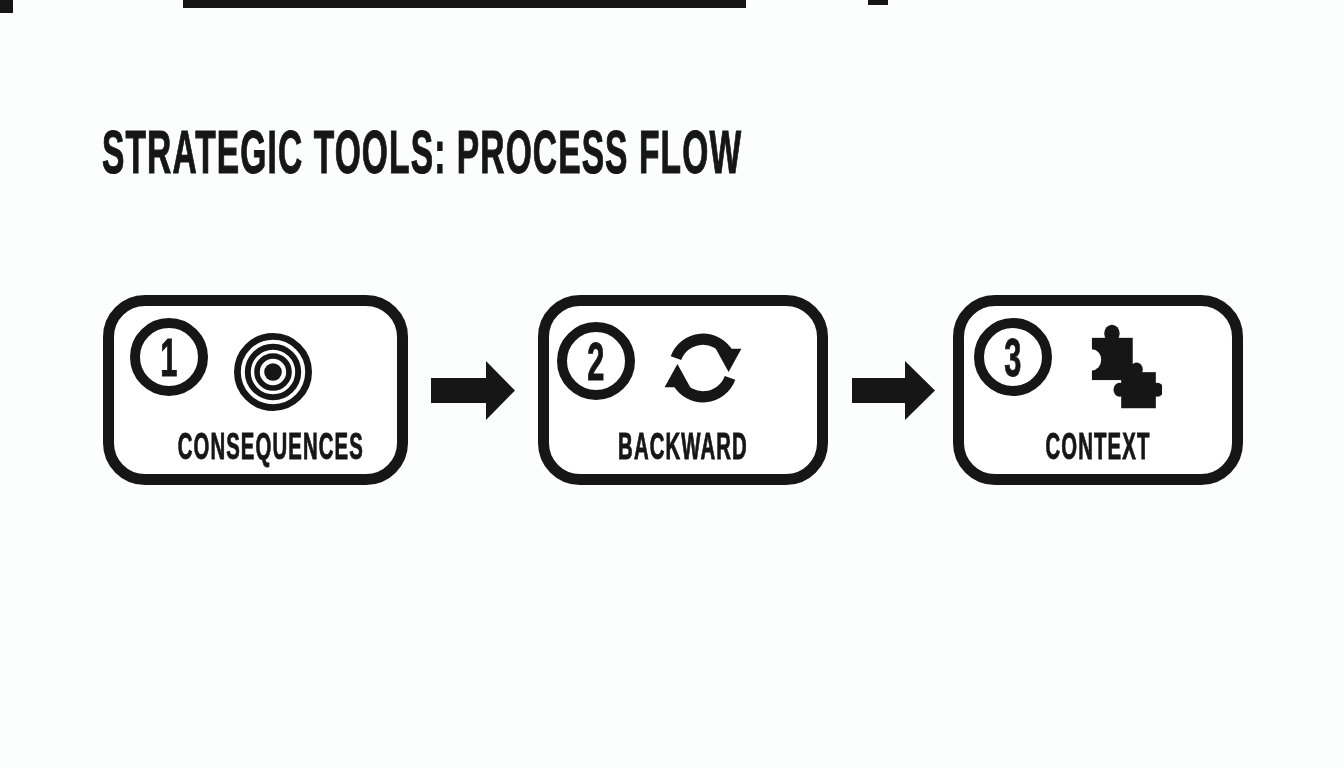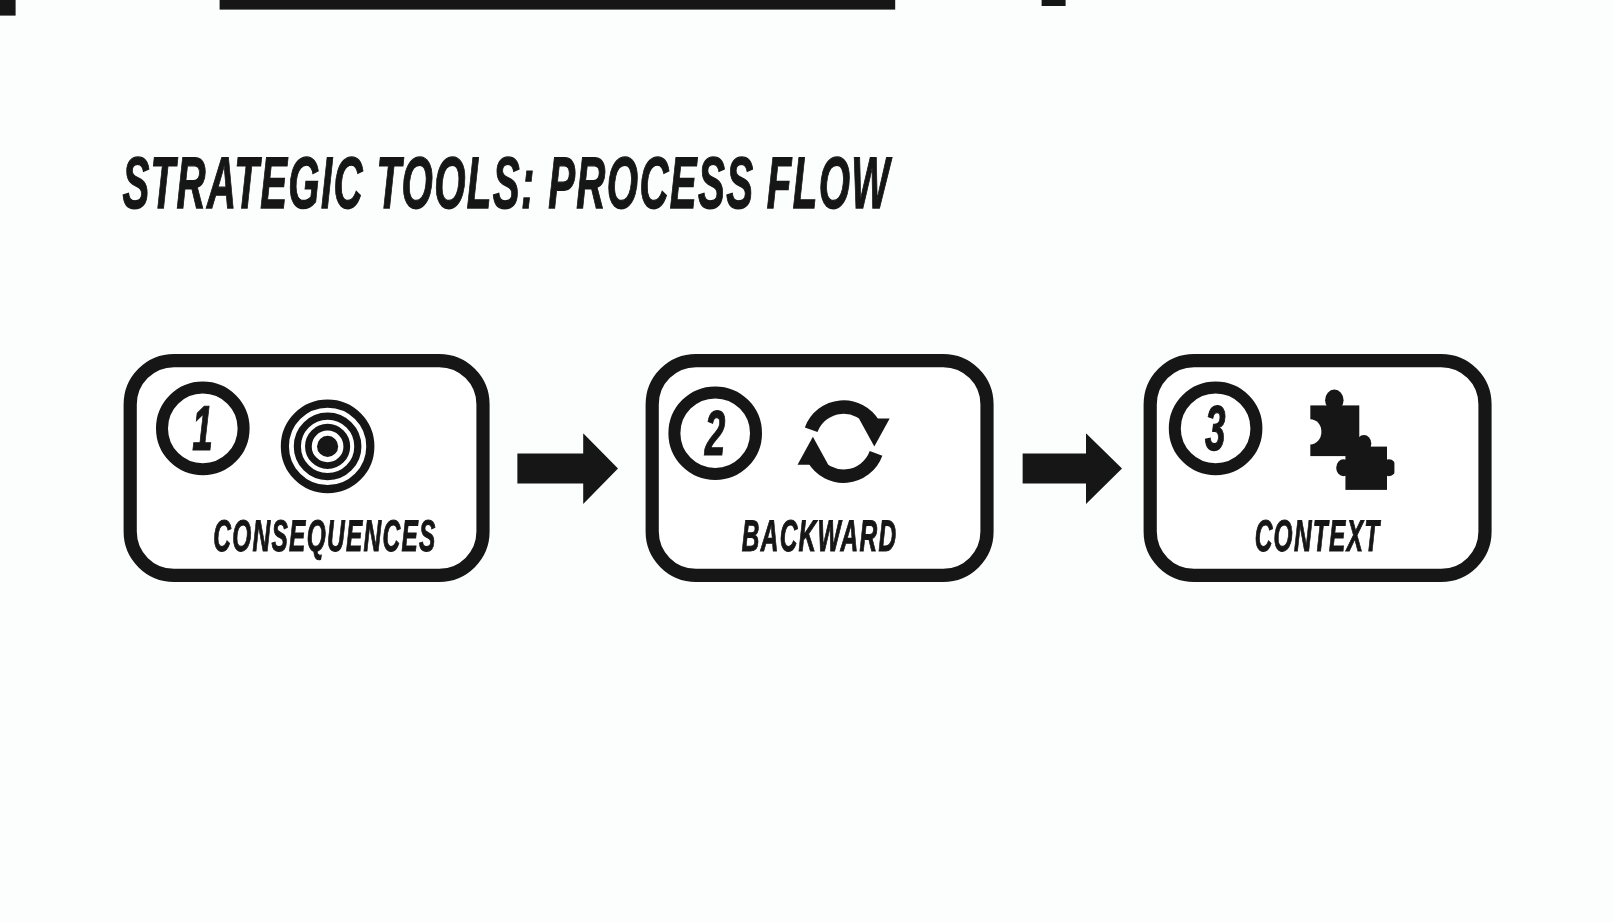--- a/index.html
+++ b/index.html
@@ -1,21 +1,21 @@
 <!DOCTYPE html>
 <html style="--ink: #161616; --background: #fcfdfd; --box_fill: #ffffff;"><head>
 <meta charset="utf-8">
 <style>
   html,body{margin:0;padding:0;}
   body{
     width:1344px;height:768px;overflow:hidden;
     background:var(--background,#fcfdfd);
     font-family:"Liberation Sans","DejaVu Sans",sans-serif;
   }
-  .stage{position:relative;width:1092px;height:768px;font-style:italic;}
+  .stage{position:relative;width:1092px;height:768px;}
 
   
   .artifact{position:absolute;background:var(--ink,#161616);}
   .artifact.corner{left:0;top:0;width:13px;height:13px;}
   .artifact.bar{left:183px;top:0;width:563px;height:8px;}
   .artifact.mark{left:868px;top:0;width:20px;height:5px;}
 
   
   .title{
     position:absolute;left:102px;top:122px;

